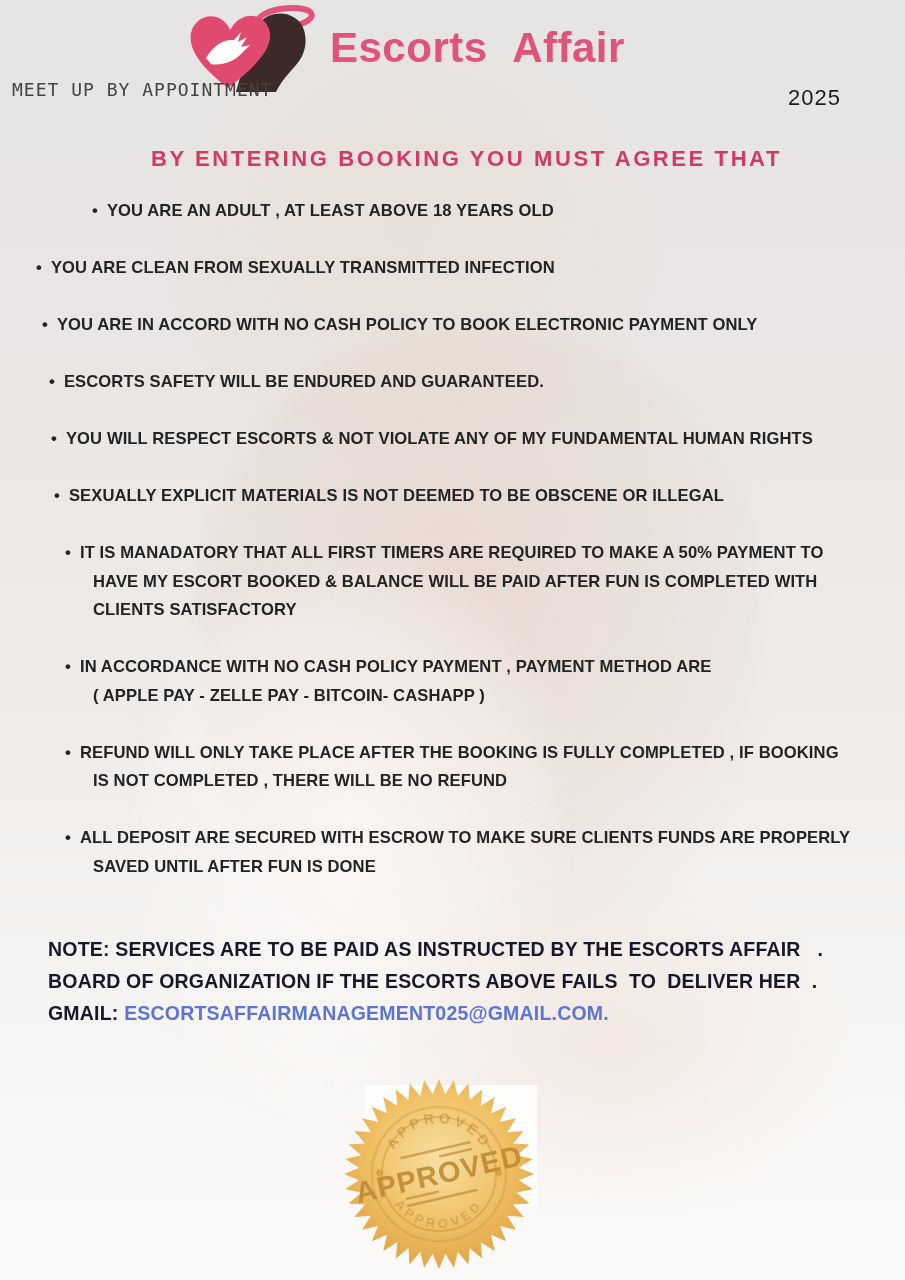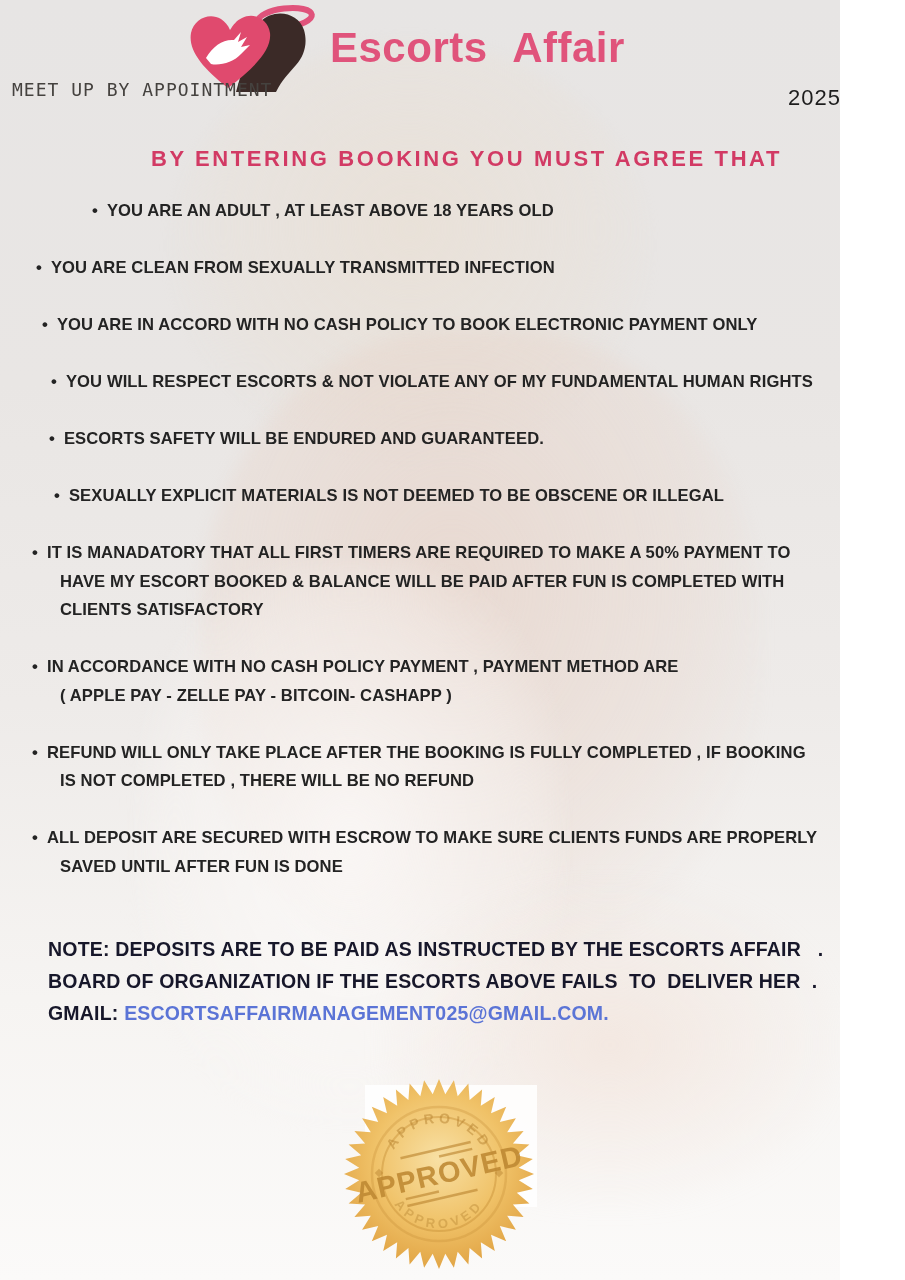--- a/index.html
+++ b/index.html
@@ -6,21 +6,21 @@
     --accent:#d23a64;
     --logo-pink:#e0537b;
     --email-blue:#5b74d6;
     --ink:#232323;
     --note-ink:#17172a;
   }
   *{box-sizing:border-box;}
   html,body{margin:0;padding:0;}
   body{font-family:"Liberation Sans",sans-serif;}
   .page{
-    position:relative;width:840px;height:1280px;overflow:hidden;
+    position:relative;width:905px;height:1280px;overflow:hidden;
     background:linear-gradient(180deg,#e7e5e4 0%,#e9e6e4 30%,#eeebe9 55%,#f6f4f2 78%,#fbfaf9 100%);
   }
   
   .bg{position:absolute;pointer-events:none;}
   .bg-hair{left:170px;top:40px;width:480px;height:420px;border-radius:50%;
     background:radial-gradient(ellipse at 50% 45%,rgba(233,224,214,.85) 0%,rgba(233,224,214,.35) 55%,rgba(233,224,214,0) 75%);
     filter:blur(6px);}
   .bg-skin{left:200px;top:330px;width:560px;height:640px;border-radius:45%;
     background:radial-gradient(ellipse at 45% 40%,rgba(230,205,192,.55) 0%,rgba(232,210,198,.28) 55%,rgba(232,210,198,0) 78%);
     filter:blur(8px);}
@@ -41,21 +41,21 @@
   .heading{position:absolute;left:0;top:146px;width:905px;text-align:center;
     color:var(--accent);font-size:22px;font-weight:bold;letter-spacing:2.6px;padding-left:28px;}
 
   .list{position:absolute;left:0;top:197px;width:905px;}
   .item{font-size:16.6px;font-weight:bold;color:var(--ink);line-height:28.5px;
     margin-bottom:28.5px;text-indent:-28px;letter-spacing:.1px;}
   .item .dot{margin-right:9px;}
   .item .txt{white-space:pre-line;}
   .i1{padding-left:120px;} .i2{padding-left:64px;} .i3{padding-left:70px;}
   .i4{padding-left:77px;} .i5{padding-left:79px;} .i6{padding-left:82px;}
-  .i7,.i8,.i9,.i10{padding-left:60px;}
+  .i7,.i8,.i9,.i10{padding-left:93px;}
 
   .note{position:absolute;left:48px;top:933px;font-size:19.5px;font-weight:bold;
     color:var(--note-ink);line-height:32px;letter-spacing:.2px;}
   .note-line{white-space:pre;}
   .email{color:var(--email-blue);}
 
   .stamp-box{position:absolute;left:365px;top:1085px;width:172px;height:122px;
     background:rgba(255,255,255,.85);}
   .seal{position:absolute;left:343px;top:1078px;width:192px;height:192px;}
 
@@ -90,36 +90,36 @@
 
   <div class="tagline">MEET UP BY APPOINTMENT</div>
   <div class="year">2025</div>
 
   <div class="heading">BY ENTERING BOOKING YOU MUST AGREE THAT</div>
 
   <div class="list">
     <div class="item i1"><span class="dot">•</span><span class="txt">YOU ARE AN ADULT , AT LEAST ABOVE 18 YEARS OLD</span></div>
     <div class="item i2"><span class="dot">•</span><span class="txt">YOU ARE CLEAN FROM SEXUALLY  TRANSMITTED INFECTION</span></div>
     <div class="item i3"><span class="dot">•</span><span class="txt">YOU ARE IN ACCORD WITH NO CASH POLICY TO BOOK ELECTRONIC PAYMENT ONLY</span></div>
+    <div class="item i4"><span class="dot">•</span><span class="txt">ESCORTS SAFETY WILL BE ENDURED AND GUARANTEED.</span></div>
     <div class="item i5"><span class="dot">•</span><span class="txt">YOU WILL RESPECT ESCORTS &amp; NOT VIOLATE ANY OF MY FUNDAMENTAL HUMAN RIGHTS</span></div>
-    <div class="item i4"><span class="dot">•</span><span class="txt">ESCORTS SAFETY WILL BE ENDURED AND GUARANTEED.</span></div>
     <div class="item i6"><span class="dot">•</span><span class="txt">SEXUALLY EXPLICIT MATERIALS IS NOT DEEMED TO BE OBSCENE OR ILLEGAL</span></div>
     <div class="item i7"><span class="dot">•</span><span class="txt">IT IS MANADATORY THAT ALL FIRST TIMERS ARE REQUIRED TO MAKE A 50%  PAYMENT TO
 HAVE MY ESCORT BOOKED &amp; BALANCE WILL BE PAID AFTER FUN IS COMPLETED WITH
 CLIENTS SATISFACTORY</span></div>
     <div class="item i8"><span class="dot">•</span><span class="txt">IN ACCORDANCE WITH NO CASH POLICY PAYMENT , PAYMENT METHOD ARE
 ( APPLE PAY - ZELLE PAY - BITCOIN- CASHAPP )</span></div>
     <div class="item i9"><span class="dot">•</span><span class="txt">REFUND WILL ONLY TAKE PLACE AFTER THE BOOKING IS FULLY COMPLETED , IF BOOKING
 IS NOT COMPLETED , THERE WILL BE NO REFUND</span></div>
     <div class="item i10"><span class="dot">•</span><span class="txt">ALL DEPOSIT ARE SECURED WITH ESCROW TO MAKE SURE CLIENTS FUNDS ARE PROPERLY
 SAVED UNTIL AFTER FUN IS DONE</span></div>
   </div>
 
   <div class="note">
-    <div class="note-line">NOTE: DEPOSITS ARE TO BE PAID AS INSTRUCTED BY THE ESCORTS AFFAIR   .</div>
+    <div class="note-line">NOTE: SERVICES ARE TO BE PAID AS INSTRUCTED BY THE ESCORTS AFFAIR   .</div>
     <div class="note-line">BOARD OF ORGANIZATION IF THE ESCORTS ABOVE FAILS  TO  DELIVER HER  .</div>
     <div class="note-line"><span>GMAIL:</span> <span class="email">ESCORTSAFFAIRMANAGEMENT025@GMAIL.COM.</span></div>
   </div>
 
   <div class="stamp-box"></div>
   <svg class="seal" viewBox="0 0 192 192">
     <defs>
       <radialGradient id="gold" cx="50%" cy="42%" r="62%">
         <stop offset="0%" stop-color="#f8e0a4"></stop>
         <stop offset="55%" stop-color="#f0c268"></stop>

